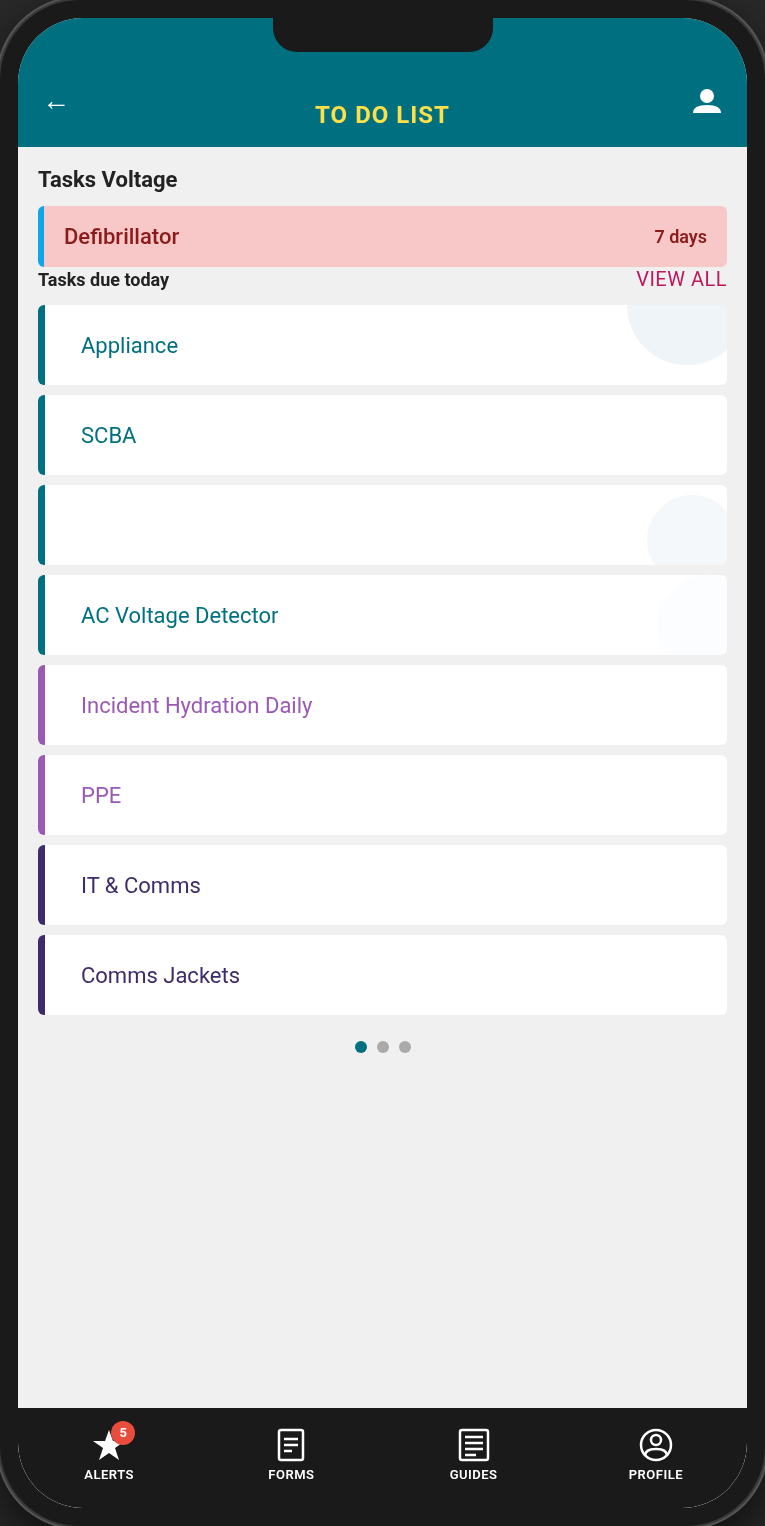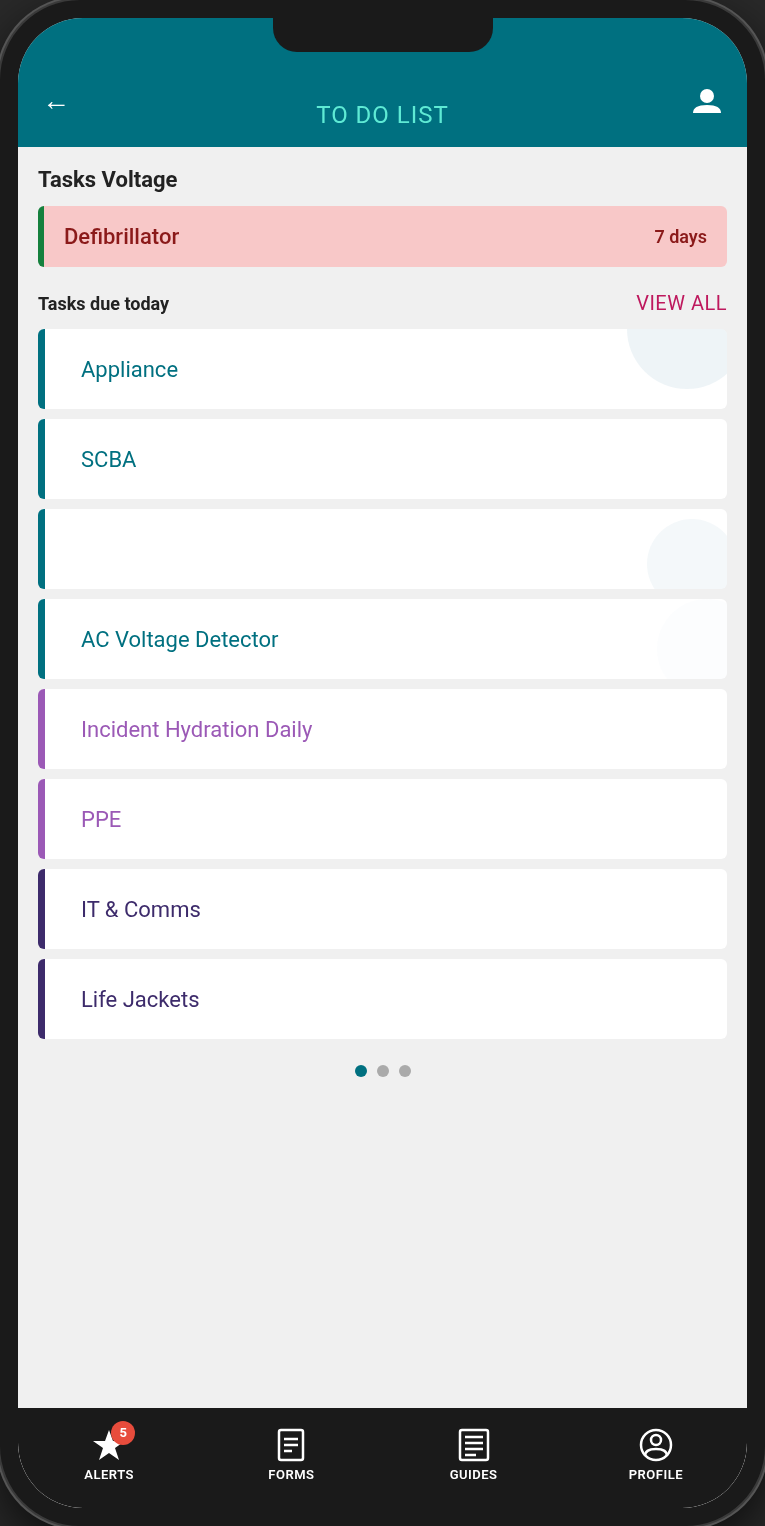--- a/index.html
+++ b/index.html
@@ -65,23 +65,23 @@
 
     .header-back {
       color: white;
       font-size: 28px;
       font-weight: 300;
       cursor: pointer;
       width: 40px;
     }
 
     .header-title {
-      color: #5eead4;
+      color: #fde047;
       font-size: 24px;
-      font-weight: 400;
+      font-weight: 700;
       letter-spacing: 1px;
       flex: 1;
       text-align: center;
       margin-top: 29px;
     }
 
     .header-profile {
       color: white;
       width: 40px;
       display: flex;
@@ -104,27 +104,26 @@
     .section-title {
       font-size: 22px;
       font-weight: 700;
       color: #222;
       margin-bottom: 14px;
     }
 
     
     .overdue-item {
       background: #f8c8c8;
-      border-left: 6px solid #15803d;
+      border-left: 6px solid #0ea5e9;
       border-radius: 6px;
       padding: 18px 20px;
       display: flex;
       justify-content: space-between;
       align-items: center;
-      margin-bottom: 24px;
       cursor: pointer;
     }
 
     .overdue-item-name {
       font-size: 22px;
       color: #8b1a1a;
       font-weight: 500;
     }
 
     .overdue-days {
@@ -349,21 +348,21 @@
         <span class="task-item-name purple-text">PPE</span>
       </div>
 
       <div class="task-item">
         <div class="task-left-bar dark-purple-bar"></div>
         <span class="task-item-name dark-text">IT &amp; Comms</span>
       </div>
 
       <div class="task-item">
         <div class="task-left-bar dark-purple-bar"></div>
-        <span class="task-item-name dark-text">Life Jackets</span>
+        <span class="task-item-name dark-text">Comms Jackets</span>
       </div>
 
       <div class="pagination">
         <div class="dot active"></div>
         <div class="dot"></div>
         <div class="dot"></div>
       </div>
 
     </div>
 

